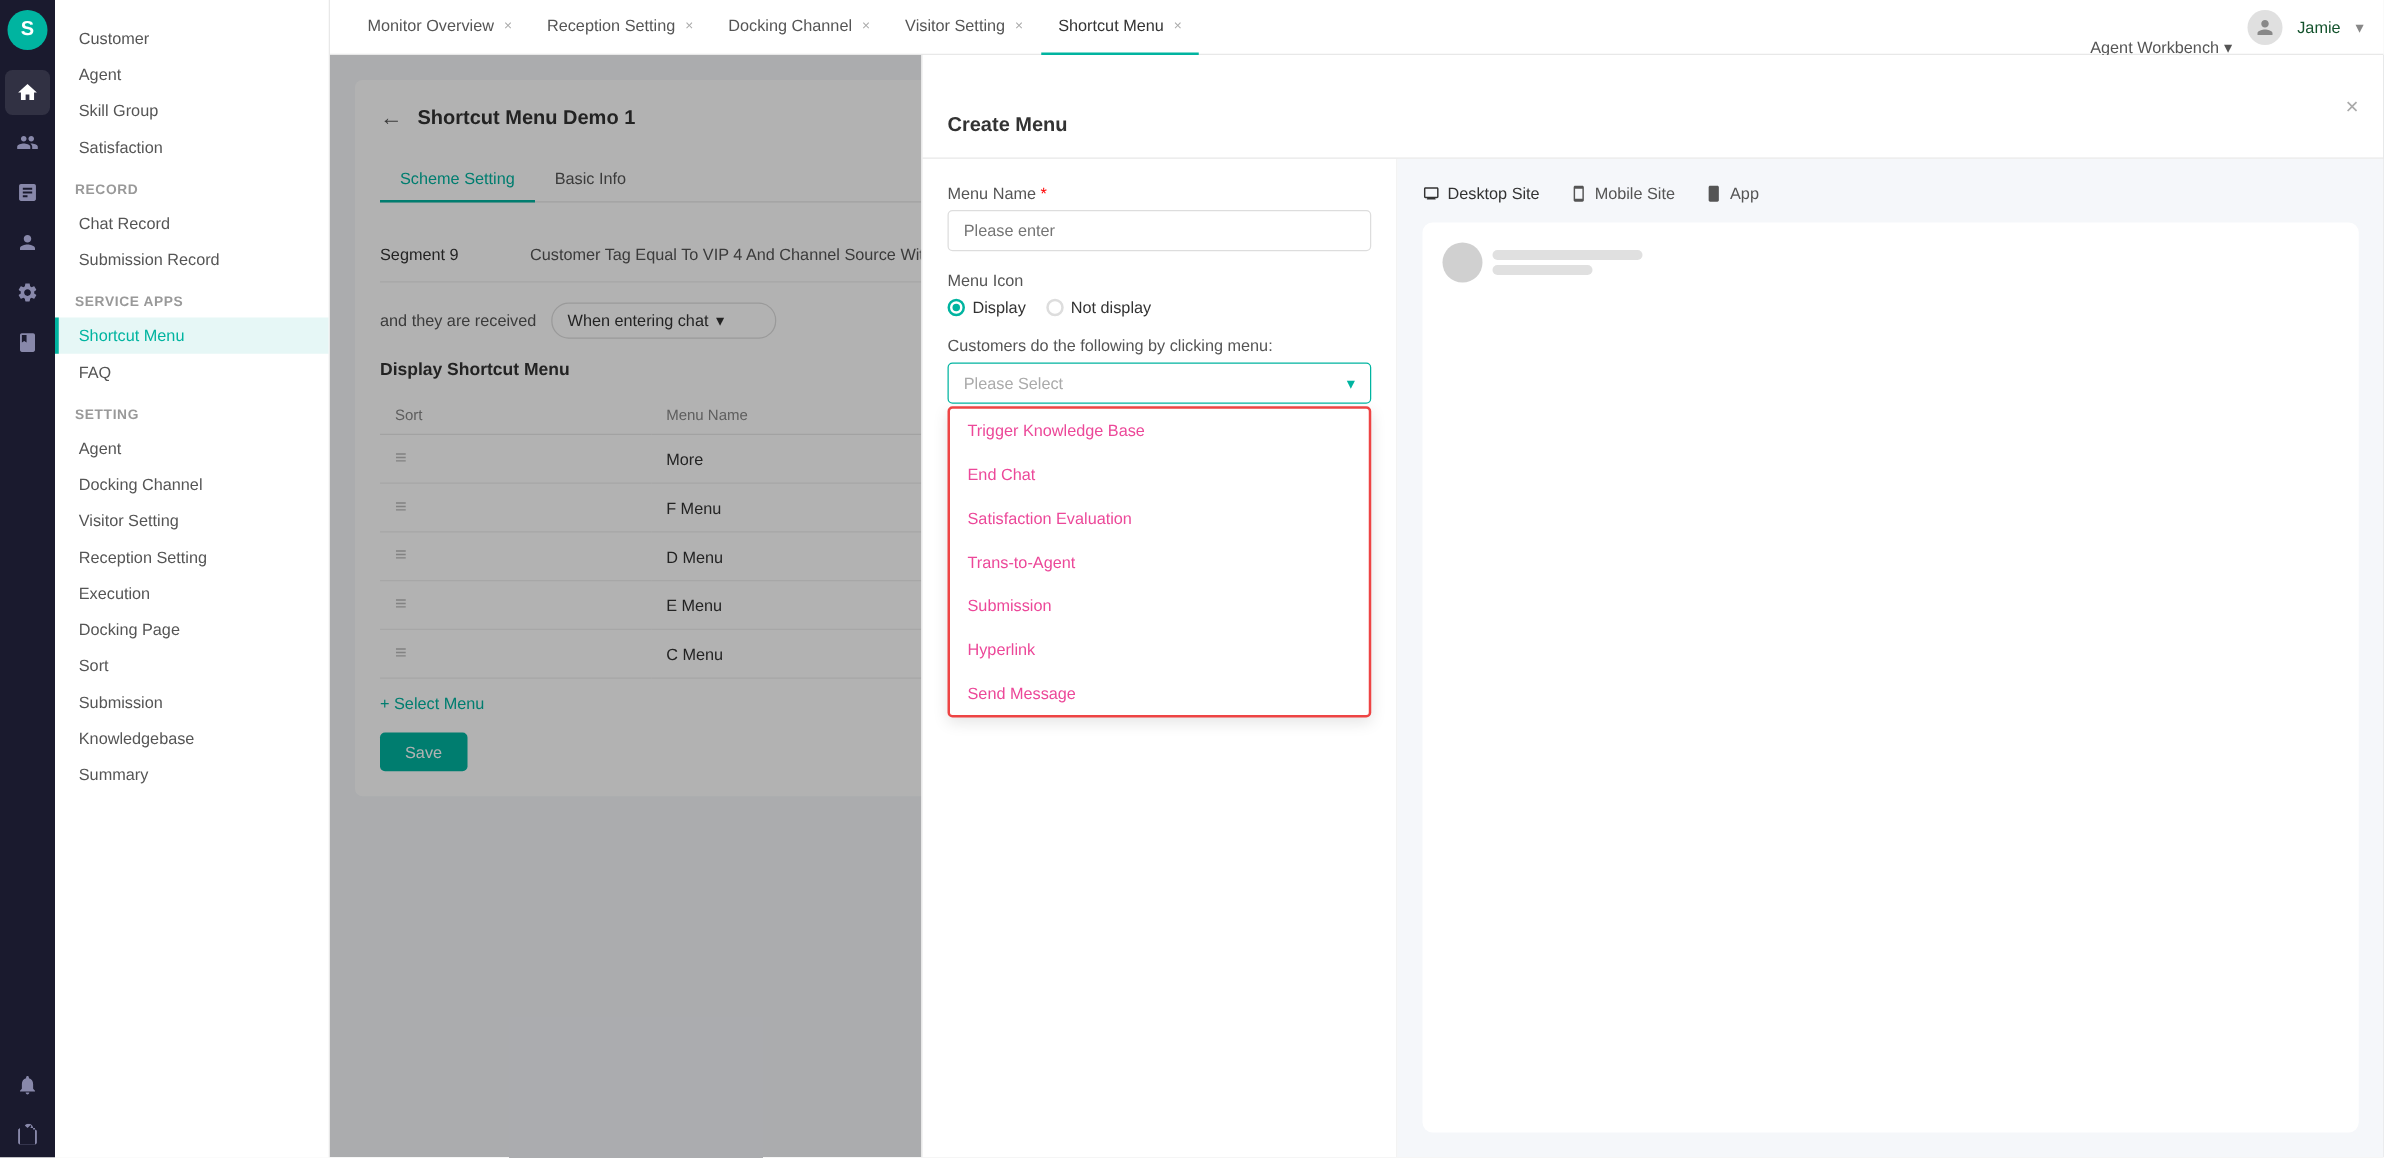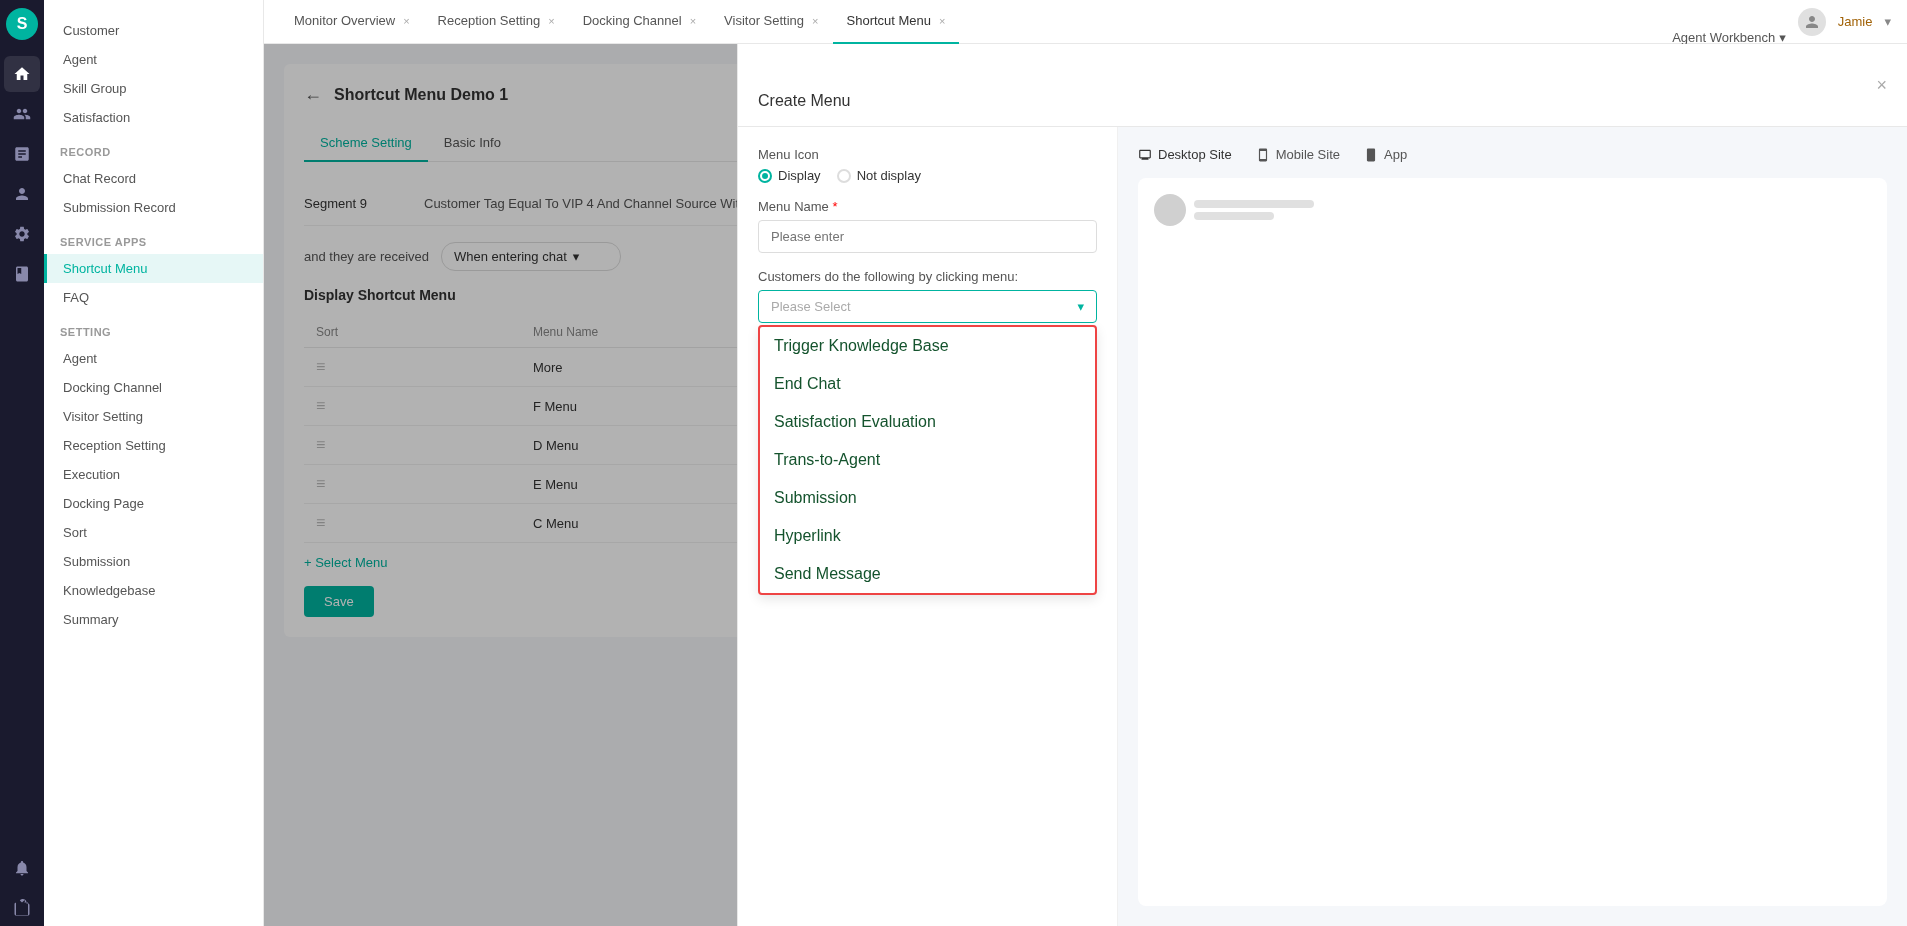--- a/index.html
+++ b/index.html
@@ -215,21 +215,21 @@
       display: flex;
       flex-direction: column;
       border-left: 1px solid #e8e8e8;
       z-index: 101;
     }
     .create-menu-header {
       display: flex; align-items: center; justify-content: space-between;
       padding: 16px 20px;
       border-bottom: 1px solid #e8e8e8;
     }
-    .create-menu-title { font-size: 16px; font-weight: 400; color: #333; margin-top: 32px; }
+    .create-menu-title { font-size: 16px; font-weight: 700; color: #333; margin-top: 32px; }
     .close-btn { color: #aaa; cursor: pointer; font-size: 18px; }
 
     .create-menu-body {
       display: flex;
       flex: 1;
       overflow: hidden;
     }
 
     .create-menu-form {
       width: 380px;
@@ -285,22 +285,22 @@
       border-top: none;
       border-radius: 0 0 4px 4px;
       background: #fff;
       box-shadow: 0 4px 12px rgba(0,0,0,0.1);
       border: 2px solid #e44;
       border-radius: 4px;
       margin-top: 2px;
     }
     .dropdown-item {
       padding: 10px 14px;
-      font-size: 16px;
-      color: #14532d;
+      font-size: 13px;
+      color: #ec4899;
       cursor: pointer;
     }
 
     
     .preview-area {
       flex: 1;
       padding: 20px;
       background: #f5f7fa;
       display: flex;
       flex-direction: column;
@@ -441,21 +441,21 @@
     <div class="tab-bar-right">
       <div class="agent-workbench">
         <span>Agent Workbench</span>
         <span>▾</span>
       </div>
       <div class="user-avatar">
         <svg viewBox="0 0 24 24" width="18" height="18" fill="#888">
             <path d="M12 12c2.21 0 4-1.79 4-4s-1.79-4-4-4-4 1.79-4 4 1.79 4 4 4zm0 2c-2.67 0-8 1.34-8 4v2h16v-2c0-2.66-5.33-4-8-4z"></path>
           </svg>
       </div>
-      <span style="font-size:13px;color:#a16207;">Jamie</span>
+      <span style="font-size:13px;color:#14532d;">Jamie</span>
       <span style="color:#888;">▾</span>
     </div>
   </div>
 
   <div class="content-area">
     <div class="page-content">
       <div class="card">
         <div class="page-header" style="padding:0;background:transparent;">
           <span class="back-btn">←</span>
           <span class="page-title">Shortcut Menu Demo 1</span>
@@ -531,38 +531,38 @@
 
       <div class="create-menu-panel" style="left: auto; right: 0; width: 1170px;">
         <div class="create-menu-header">
           <span class="create-menu-title">Create Menu</span>
           <span class="close-btn">×</span>
         </div>
         <div class="create-menu-body">
 
           <div class="create-menu-form">
             <div class="form-field">
+              <label class="form-label">
+                <span>Menu Name</span>
+                <span class="required"> *</span>
+              </label>
+              <input class="form-input" type="text" placeholder="Please enter" style="">
+            </div>
+            <div class="form-field">
               <label class="form-label">Menu Icon</label>
               <div class="radio-group">
                 <div class="radio-item">
                   <div class="radio-dot checked"></div>
                   <span>Display</span>
                 </div>
                 <div class="radio-item">
                   <div class="radio-dot"></div>
                   <span>Not display</span>
                 </div>
               </div>
-            </div>
-            <div class="form-field">
-              <label class="form-label">
-                <span>Menu Name</span>
-                <span class="required"> *</span>
-              </label>
-              <input class="form-input" type="text" placeholder="Please enter" style="">
             </div>
             <div class="form-field">
               <label class="form-label">Customers do the following by clicking menu:</label>
               <div class="dropdown-trigger">
                 <span style="color:#aaa;">Please Select</span>
                 <span style="color:#00b4a0;">▾</span>
               </div>
 
               <div class="dropdown-list">
                 <div class="dropdown-item">Trigger Knowledge Base</div>

